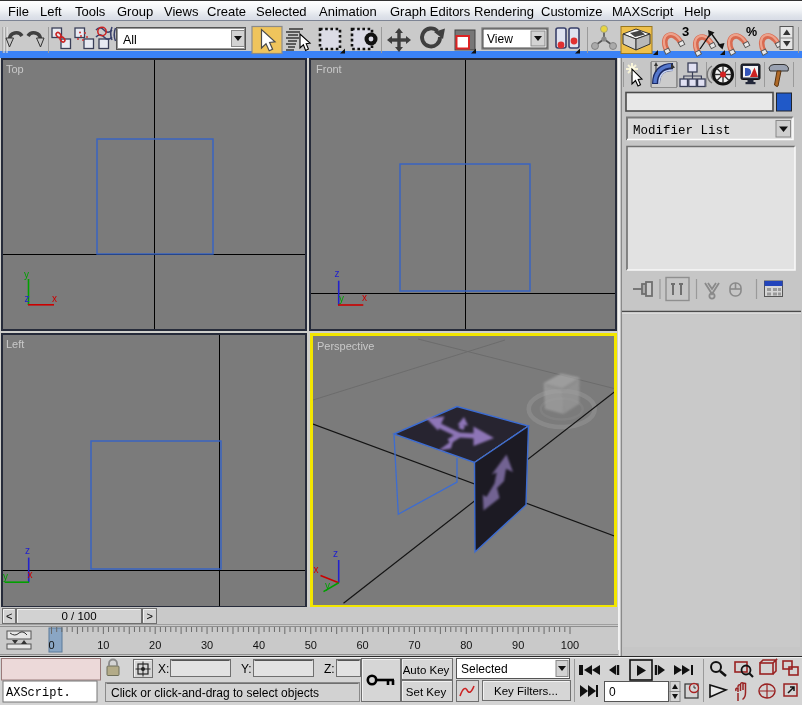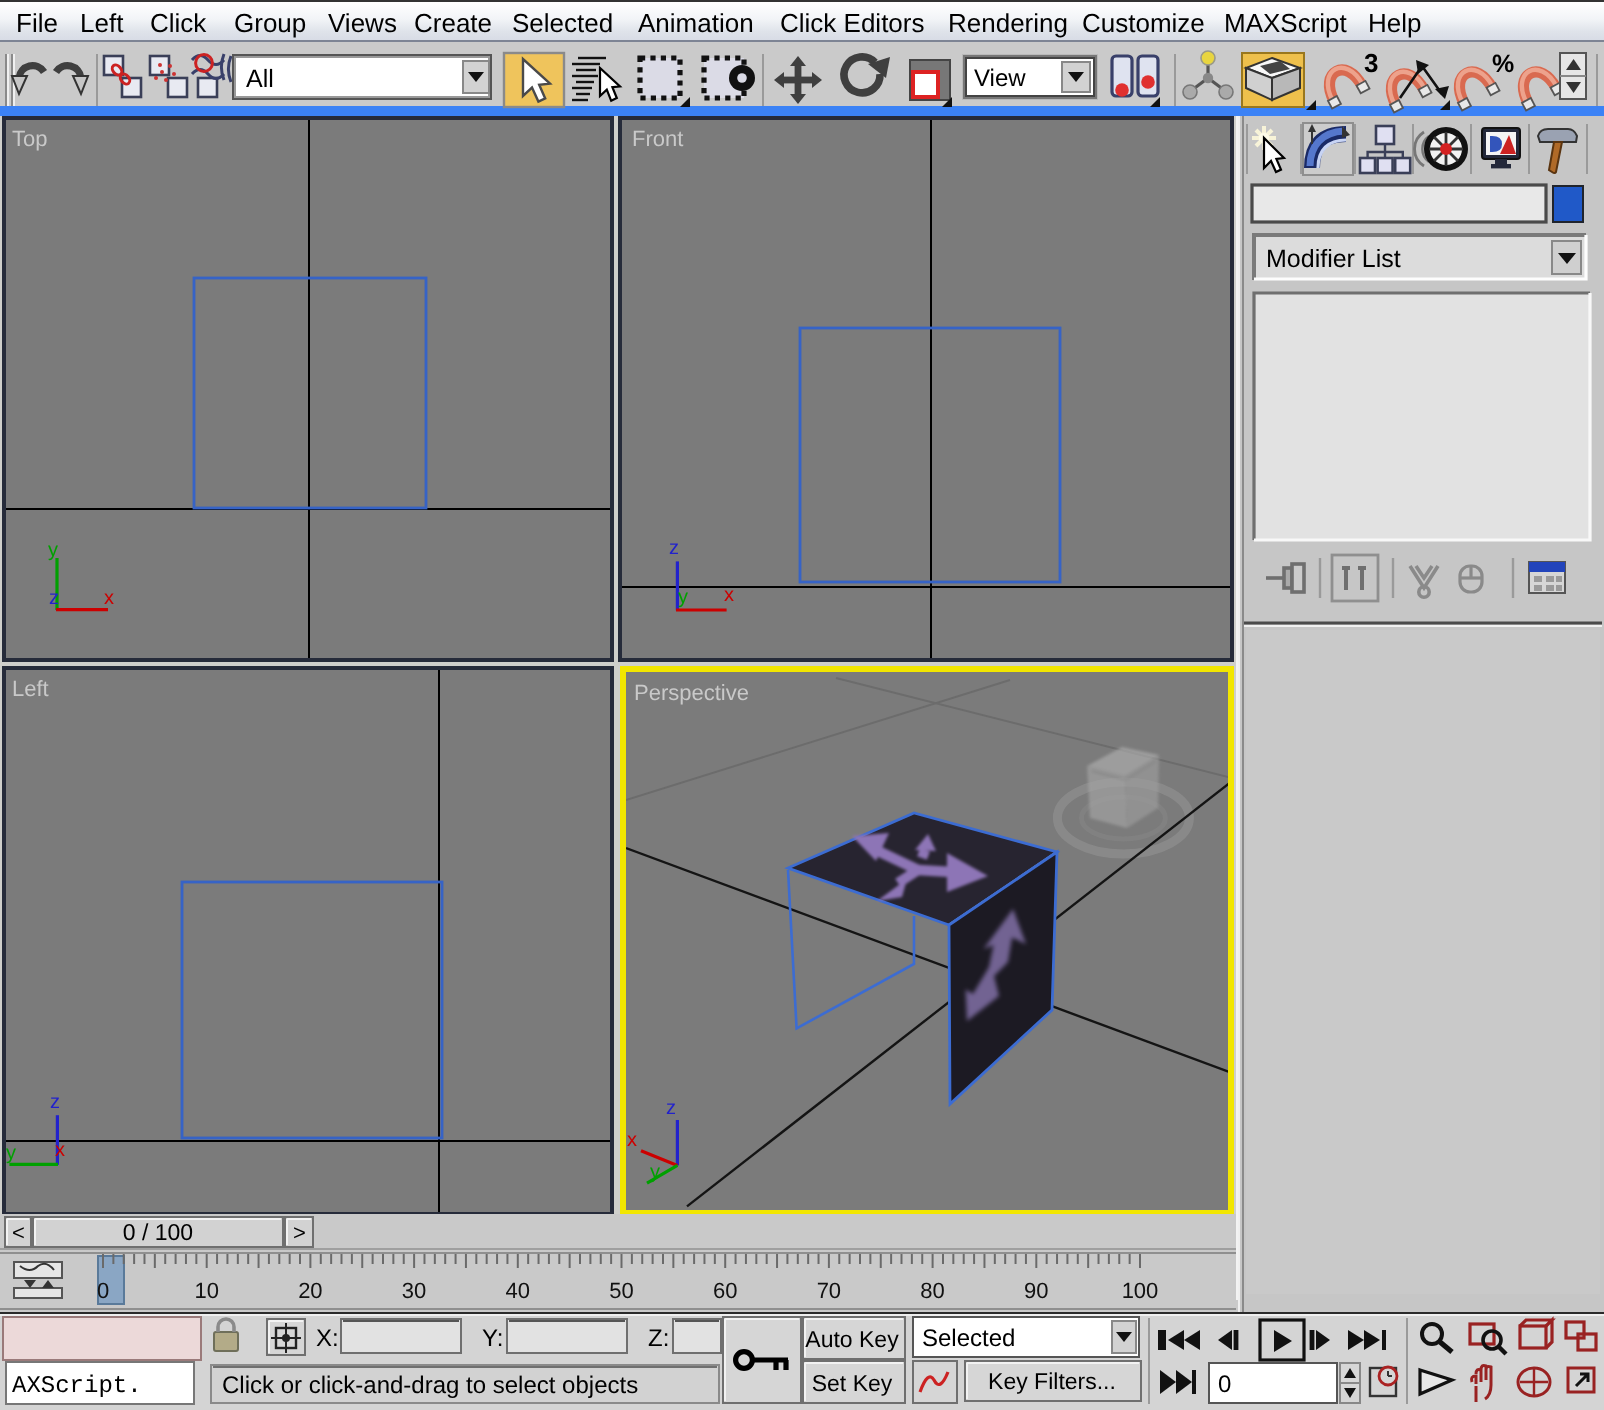--- a/index.html
+++ b/index.html
@@ -8,45 +8,45 @@
 #root { position:absolute; left:0; top:0; width:678px; height:705px; }
 .abs { position:absolute; }
 
 #menubar { left:0; top:0; width:802px; height:21px;
   background:linear-gradient(#ffffff, #f2f4f7 45%, #dfe3ea 78%, #d8dce6);
   border-top:1px solid #333; border-bottom:1px solid #7d8494;
   font-size:13px; color:#000; }
 #menubar span { position:absolute; top:3px; }
 
 #toolbar { left:0; top:22px; width:802px; height:36px; background:#cacaca;
-  border-bottom:5px solid #3b82f6; }
+  border-bottom:7px solid #3b82f6; }
 
 #vpzone { left:0; top:58px; width:618px; height:549px; background:#22c55e; }
 
 #cmdpanel { left:618px; top:58px; width:184px; height:592px; background:#c6c6c6;
-  border-left:1px solid #f2f2f2; }
+  border-left:1px solid #f2f2f2;font-family:Liberation Mono, monospace; }
 
 #tslider { left:0; top:607px; width:618px; height:18px; background:#c6c6c6; }
 #trackbar { left:0; top:625px; width:618px; height:31px; background:#c9c9c9; }
 #statusbar { left:0; top:656px; width:802px; height:49px; background:#d6d6d6;
   border-top:1px solid #2a2a2a; }
 </style>
 </head>
 <body>
 <div id="root">
   <div id="menubar" class="abs">
     <span style="left:8px">File</span>
       <span style="left:40px">Left</span>
-    <span style="left:75px">Click</span>
+    <span style="left:75px">Tools</span>
       <span style="left:117px">Group</span>
     <span style="left:164px">Views</span>
       <span style="left:207px">Create</span>
     <span style="left:256px">Selected</span>
       <span style="left:319px">Animation</span>
-    <span style="left:390px">Click Editors</span>
+    <span style="left:390px">Graph Editors</span>
       <span style="left:474px">Rendering</span>
     <span style="left:541px">Customize</span>
       <span style="left:612px">MAXScript</span>
     <span style="left:684px">Help</span>
   </div>
   <div id="toolbar" class="abs">
   <svg width="802" height="36">
     <defs>
       <g id="magnet">
         <path d="M -8,7 C -8,-2 -4,-6 0,-6 C 4,-6 8,-2 8,7" fill="none" stroke="#d96a50" stroke-width="5.6"></path>

